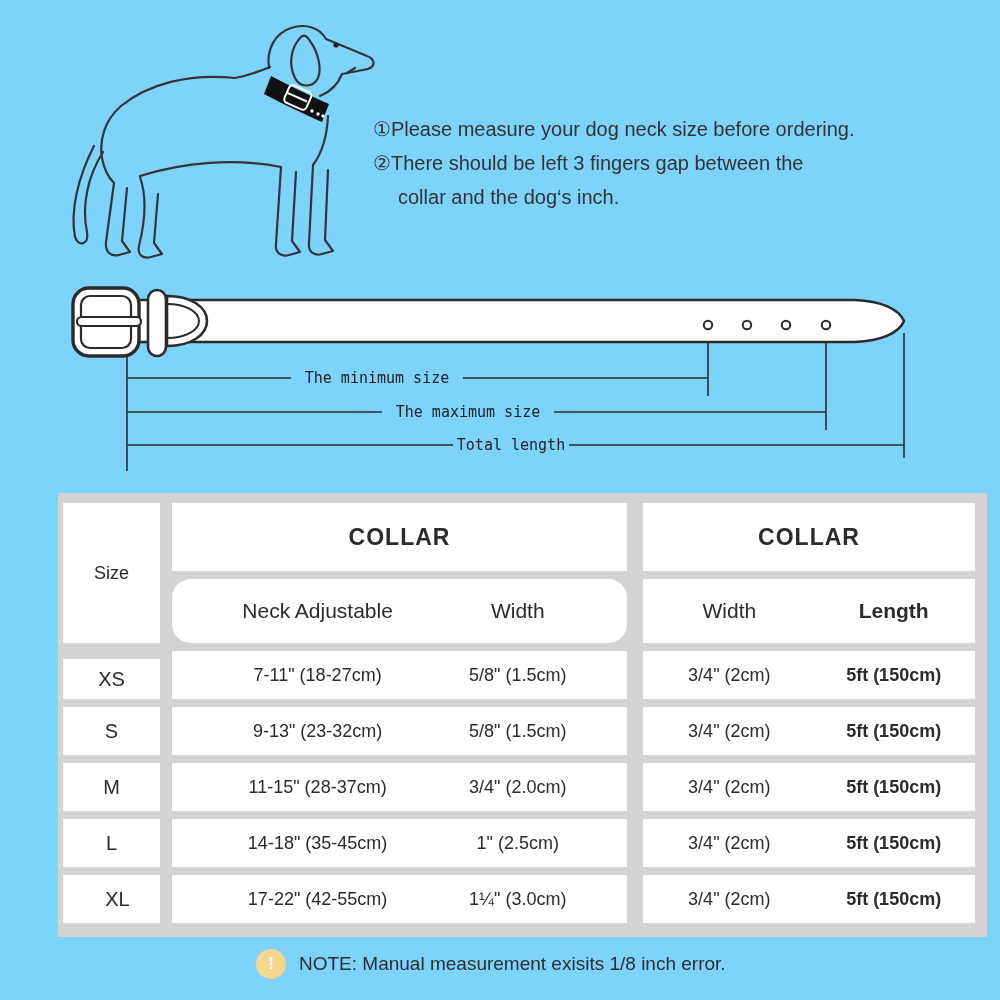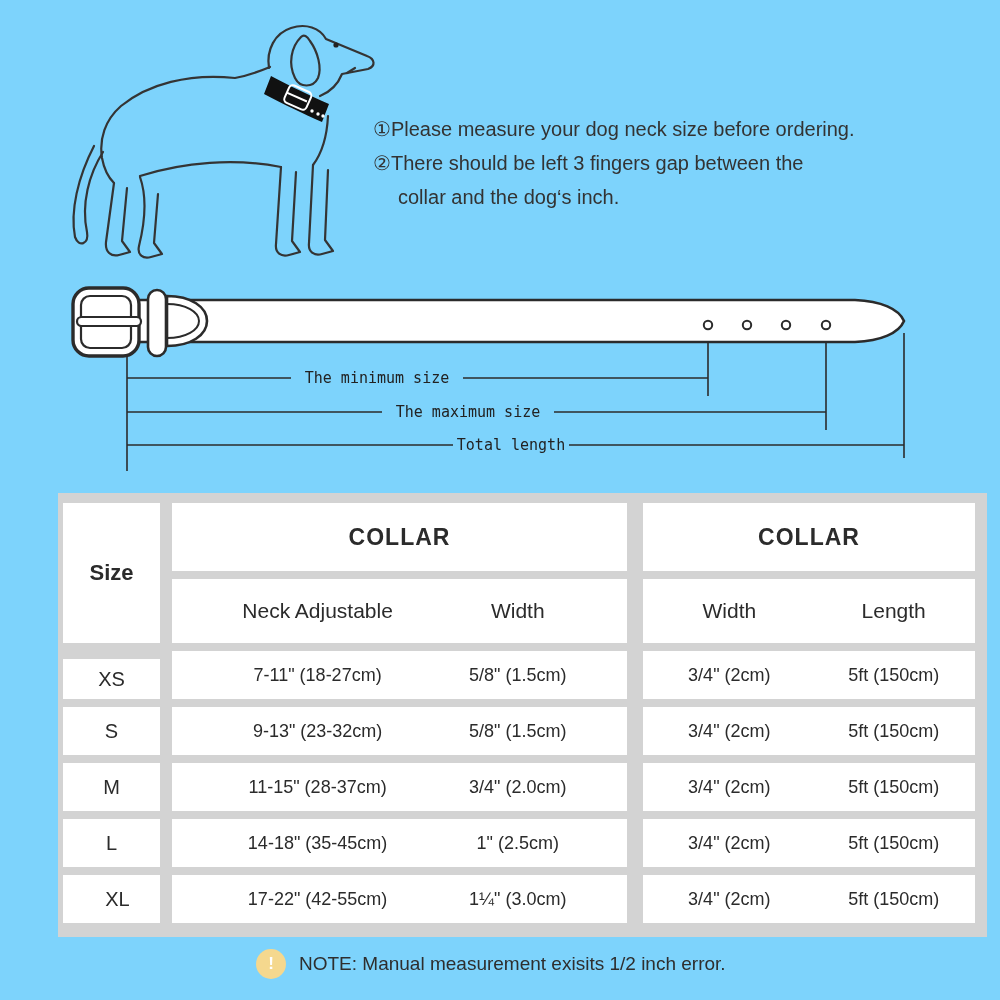--- a/index.html
+++ b/index.html
@@ -15,27 +15,27 @@
   .dog-svg{position:absolute;left:70px;top:16px;}
   .belt-svg{position:absolute;left:55px;top:282px;}
   .meas-label{font-family:"DejaVu Sans Mono",monospace;font-size:15px;fill:#222;}
 
   
   .sizing-table{position:absolute;left:58px;top:493px;background:#d3d3d3;padding:10px 12px 14px 5px;}
   .tgrid{display:grid;grid-template-columns:97px 12px 455px 16px 332px;
          grid-template-rows:68px 8px 64px 8px 48px 8px 48px 8px 48px 8px 48px 8px 48px;}
   .cell{background:#fff;position:relative;display:flex;align-items:center;justify-content:center;}
   .group-hdr{font-weight:bold;font-size:23px;letter-spacing:1px;}
-  .size-hdr{font-size:22px;font-weight:bold;}
+  .size-hdr{font-size:18px;}
   .size-val{font-size:20px;}
   .abs{position:absolute;top:50%;transform:translateY(-50%);text-align:center;}
   .p-neck{left:6%;width:52%;}
   .p-cwidth{left:56%;width:40%;}
   .p-lwidth{left:1%;width:50%;}
-  .p-llength{left:51%;width:49%;}
+  .p-llength{left:51%;width:49%;font-weight:bold;}
   .sub-txt{font-size:21px;}
   .data-txt{font-size:18px;}
 
   
   .note{position:absolute;left:256px;top:949px;display:flex;align-items:center;}
   .note-icon{width:30px;height:30px;border-radius:50%;background:#f5d88e;color:#ffffff;
              display:flex;align-items:center;justify-content:center;
              font-size:17px;font-weight:bold;}
   .note-text{margin-left:13px;font-size:19px;color:#2e2e2e;}
 </style>
@@ -109,21 +109,21 @@
     <text class="meas-label" x="456" y="168" text-anchor="middle">Total length</text>
   </svg>
 
   <div class="sizing-table">
     <div class="tgrid">
 
       <div class="cell size-hdr" style="grid-column:1;grid-row:1/4;">Size</div>
       <div class="cell group-hdr" style="grid-column:3;grid-row:1;">COLLAR</div>
       <div class="cell group-hdr" style="grid-column:5;grid-row:1;">COLLAR</div>
 
-      <div class="cell" style="grid-column:3;grid-row:3;">
+      <div class="cell" style="grid-column:3;grid-row:3;border-radius:19px;">
         <span class="abs p-neck sub-txt">Neck Adjustable</span>
         <span class="abs p-cwidth sub-txt">Width</span>
       </div>
       <div class="cell" style="grid-column:5;grid-row:3;">
         <span class="abs p-lwidth sub-txt">Width</span>
         <span class="abs p-llength sub-txt">Length</span>
       </div>
 
       <div class="cell size-val" style="grid-column:1;grid-row:5;margin-top:8px;">XS</div>
       <div class="cell" style="grid-column:3;grid-row:5;">
@@ -173,16 +173,16 @@
       <div class="cell" style="grid-column:5;grid-row:13;">
         <span class="abs p-lwidth data-txt">3/4" (2cm)</span>
         <span class="abs p-llength data-txt">5ft (150cm)</span>
       </div>
 
     </div>
   </div>
 
   <div class="note">
     <span class="note-icon">!</span>
-    <span class="note-text">NOTE: Manual measurement exisits 1/2 inch error.</span>
+    <span class="note-text">NOTE: Manual measurement exisits 1/8 inch error.</span>
   </div>
 
 </div>
 
 </body></html>

